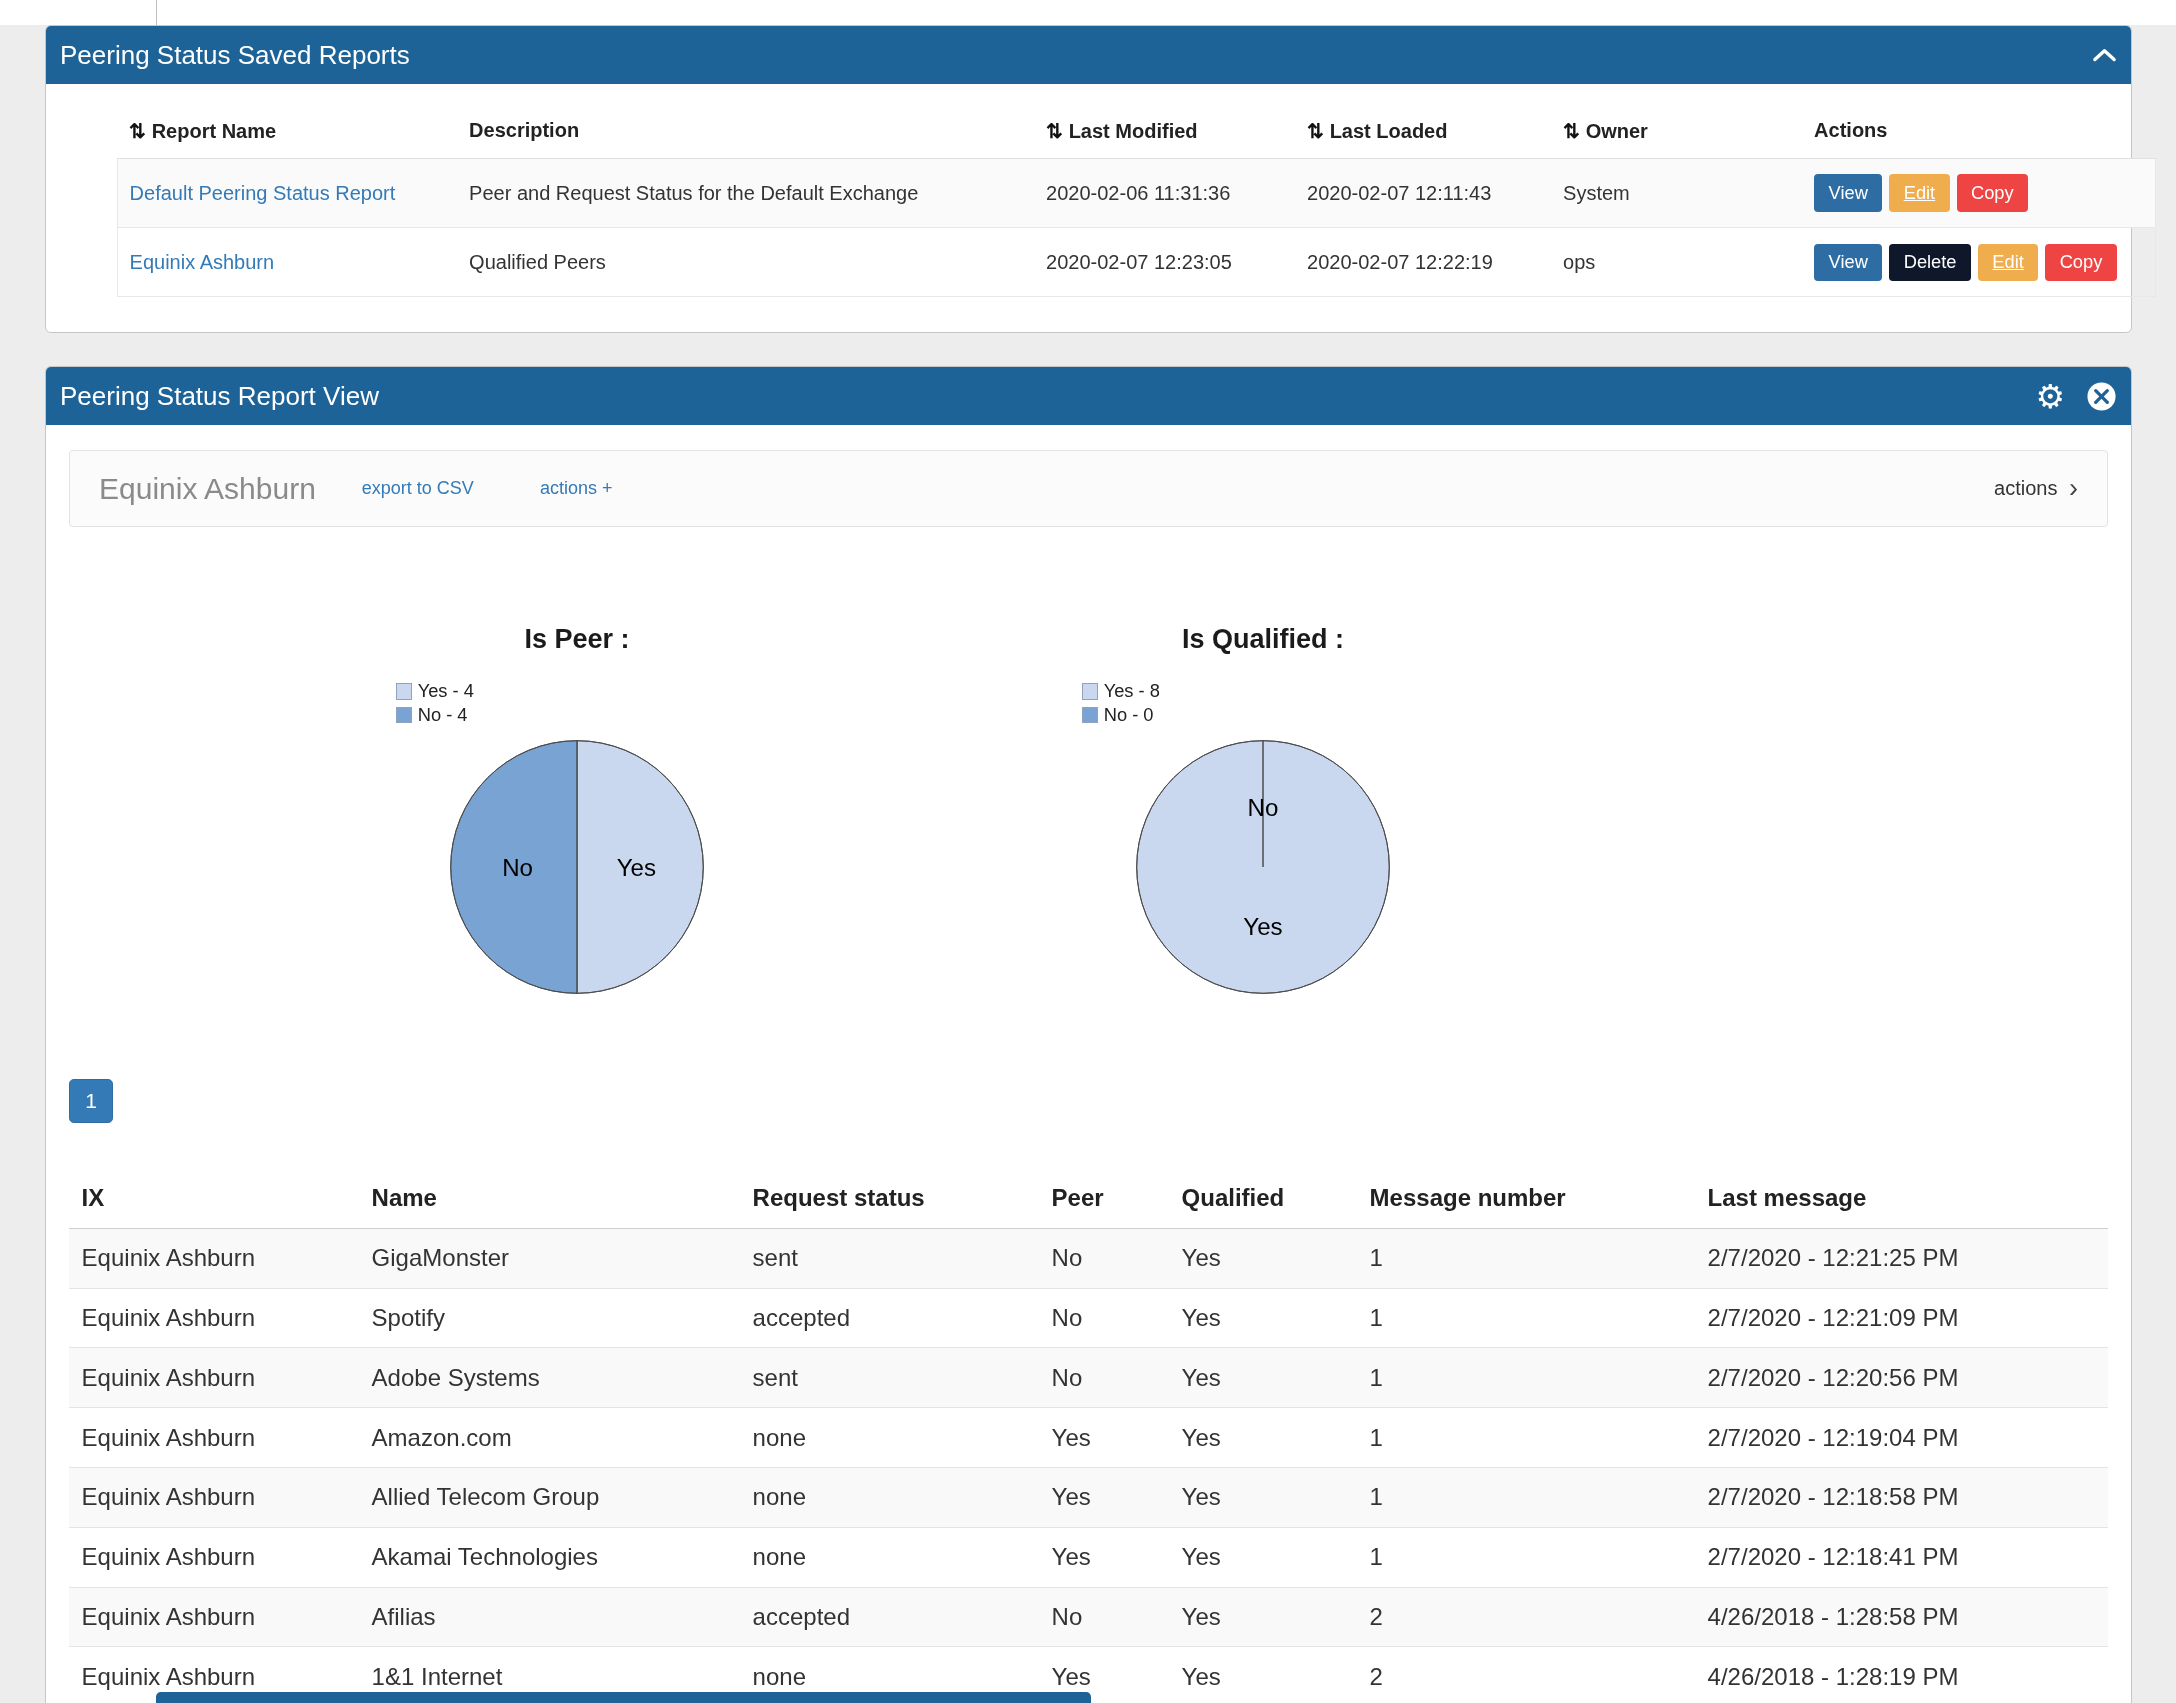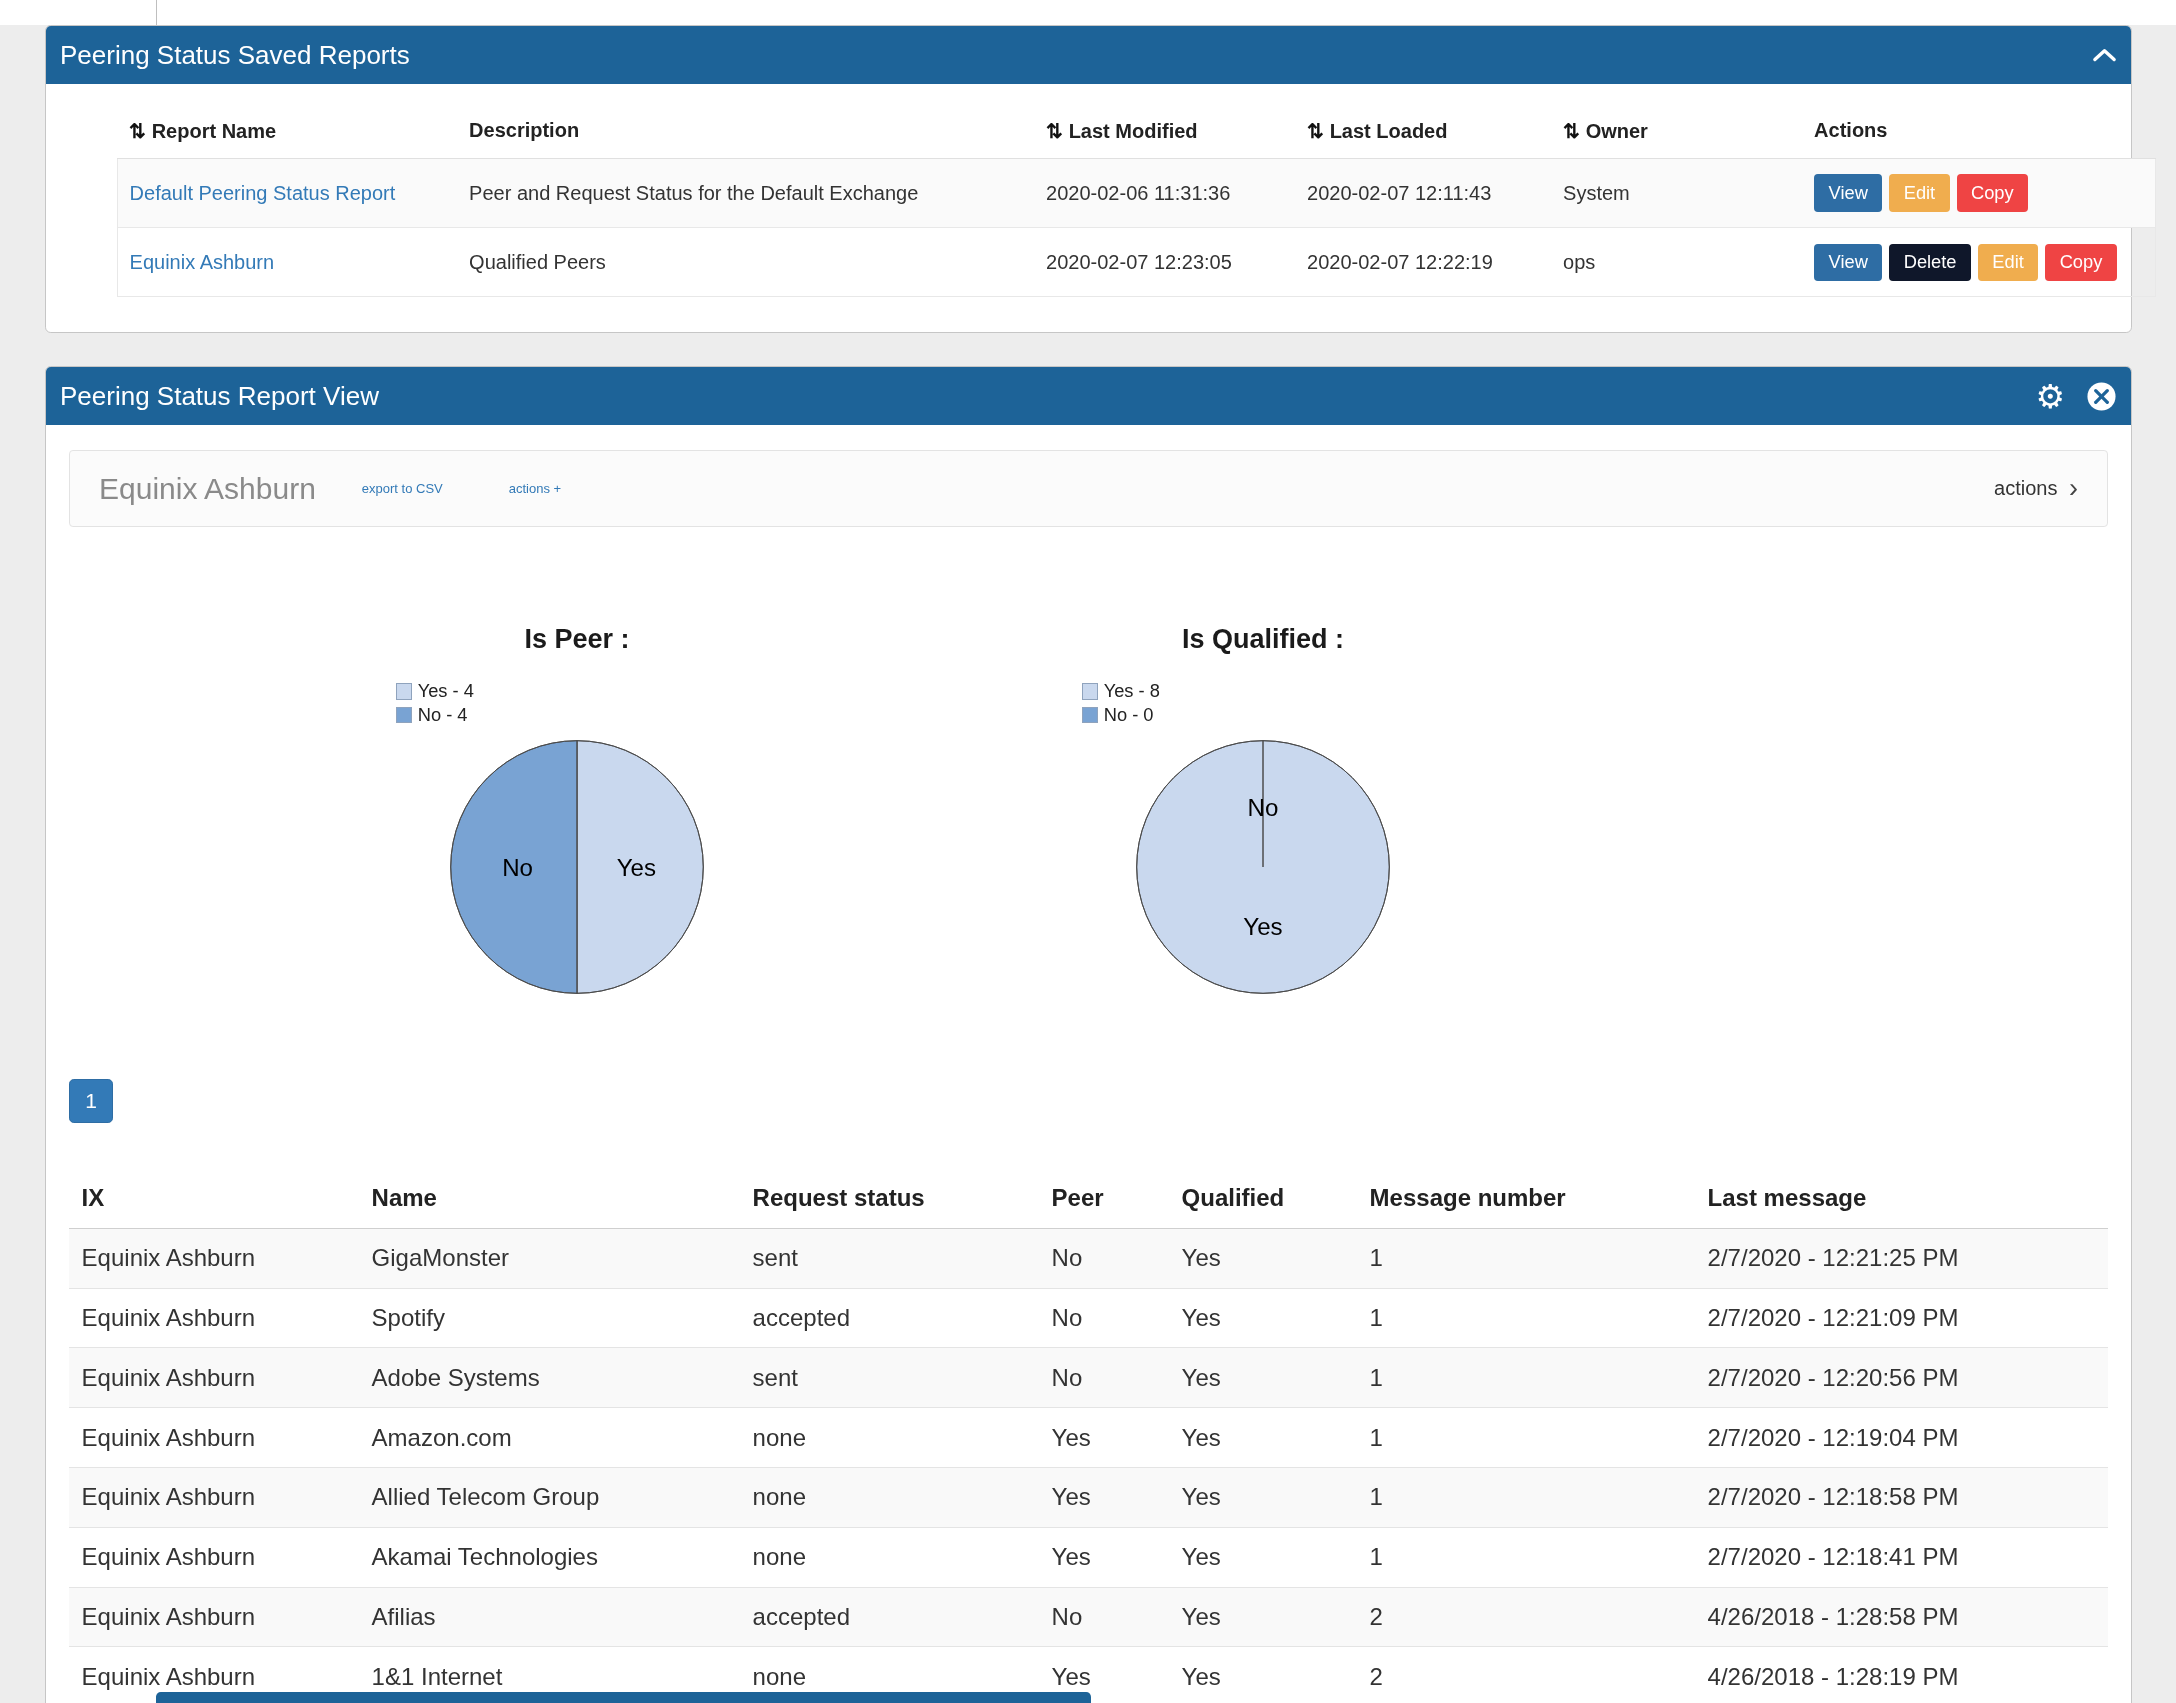--- a/index.html
+++ b/index.html
@@ -43,32 +43,32 @@
   .tbl1 th:nth-child(1){width:340px}.tbl1 th:nth-child(2){width:577px}
   .tbl1 th:nth-child(3){width:261px}.tbl1 th:nth-child(4){width:256px}
   .tbl1 th:nth-child(5){width:251px}
   .sort-icon { font-weight:bold; margin-right:5.8px; color:#111; }
 
   a.rpt-link { color:#337ab7; text-decoration:none; }
 
   .btn { border:none; border-radius:3.9px; color:#fff; font-size:18.3px; padding:7.7px 14.5px;
          margin-right:6.8px; cursor:pointer; font-family:inherit; }
   .btn-view   { background:#2e6da4; }
-  .btn-edit   { background:#f0ad4e; }
+  .btn-edit   { background:#f0ad4e;text-decoration:underline; }
   .btn-copy   { background:#ef4444; }
   .btn-delete { background:#0f172a; }
 
   
   .sub-bar {
     margin:25px 23px 0 23px; height:77px; background:#fbfbfb;
     border:1px solid #e3e3e3; border-radius:3.9px;
     display:flex; align-items:center; padding:0 29px;
   }
   .report-title { font-size:30px; color:#8a8a8a; margin-right:46px; }
-  .sub-link { color:#337ab7; font-size:13px; text-decoration:none; margin-right:66px; cursor:pointer; }
+  .sub-link { color:#337ab7; font-size:18px; text-decoration:none; margin-right:66px; cursor:pointer; }
   .filter-box { margin-left:auto; display:flex; align-items:center; font-size:20px; color:#333; cursor:pointer; }
   .filter-chev { font-size:27px; color:#444; margin-left:11.6px; line-height:1; }
 
   
   .charts { display:flex; margin:97px 0 0 188px; }
   .chart { width:686px; text-align:center; }
   .chart-title { font-size:27px; font-weight:600; color:#1b1b1b; margin-bottom:25px; }
   .legend { width:193px; margin:0 auto 5.8px auto; text-align:left; position:relative; left:-85px; }
   .legend-row { display:flex; align-items:center; font-size:18.3px; color:#222; margin-bottom:1.9px; }
   .legend-swatch { width:16.4px; height:16.4px; display:inline-block; margin-right:5.8px; border:1px solid #8fa3bd; }

